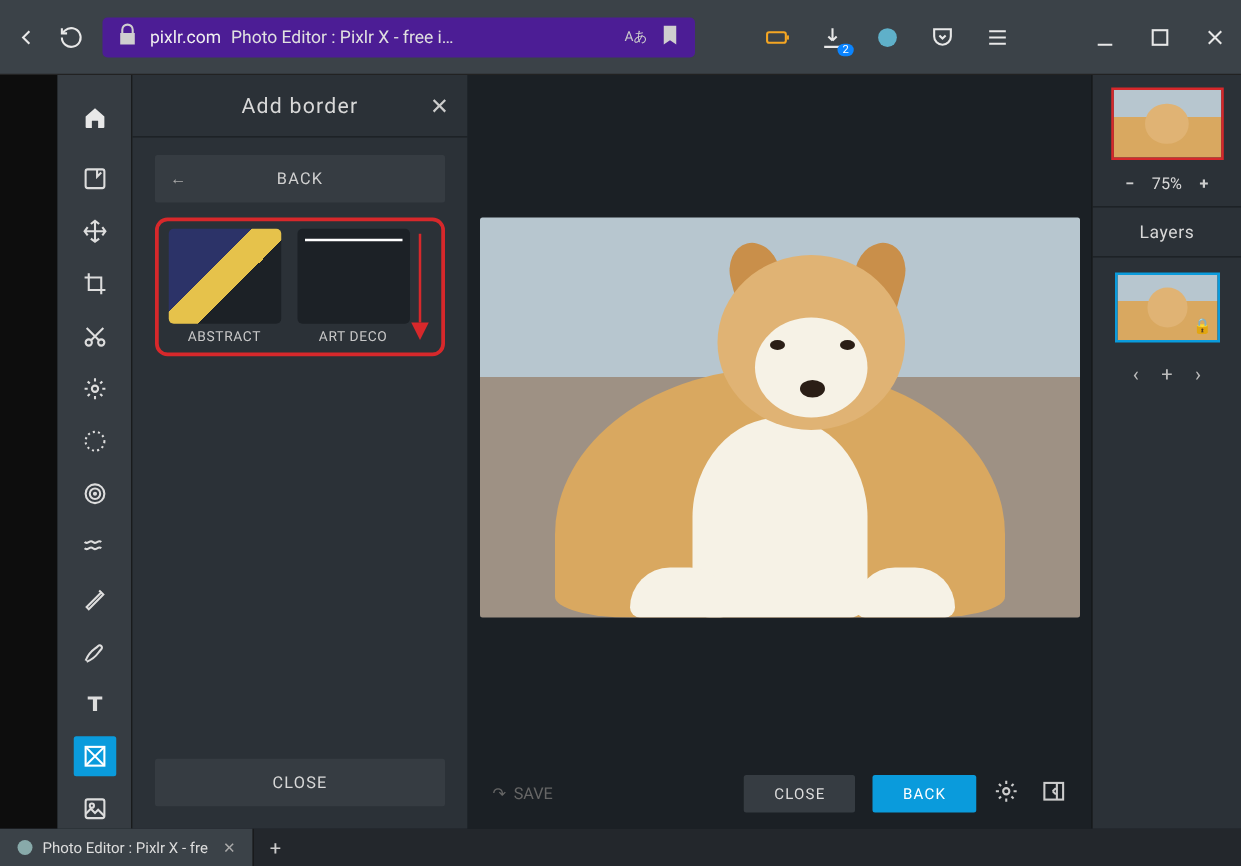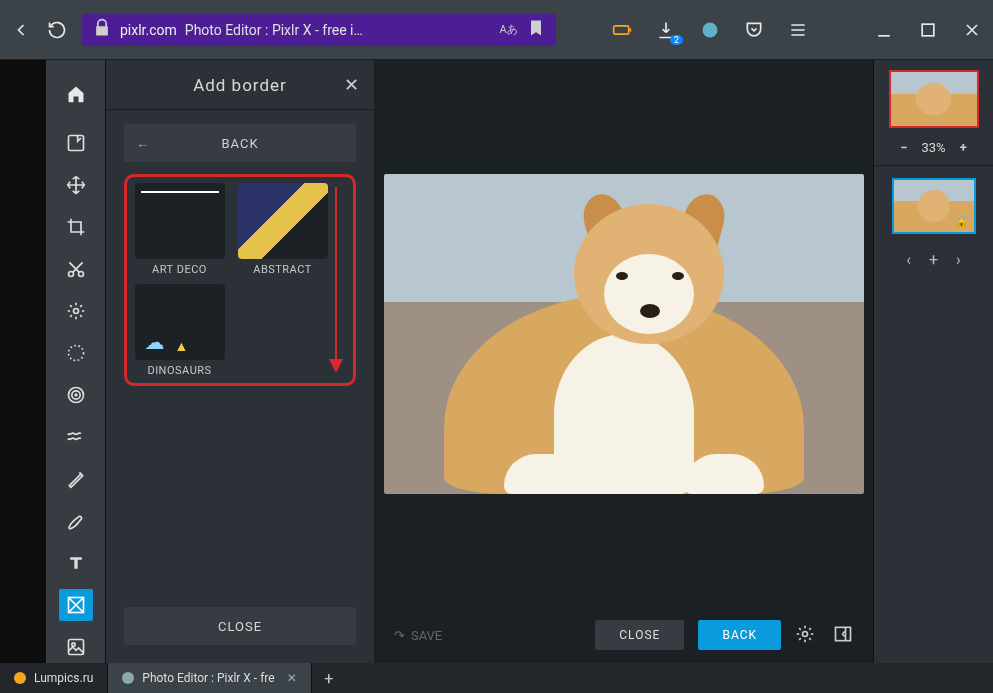--- a/index.html
+++ b/index.html
@@ -257,30 +257,26 @@
       <span class="panel-close">✕</span>
     </div>
     <div class="panel-body">
       <div class="back-btn">
         <span class="back-arrow">←</span>
         <span>BACK</span>
       </div>
       <div class="grid-wrap">
         <div class="thumbs">
           <div class="thumb">
-            <div class="thumb-img deco-artdeco"></div>
-            <div class="thumb-label">ART DECO</div>
-          </div>
-          <div class="thumb">
             <div class="thumb-img deco-abstract"></div>
             <div class="thumb-label">ABSTRACT</div>
           </div>
           <div class="thumb">
-            <div class="thumb-img deco-dino"></div>
-            <div class="thumb-label">DINOSAURS</div>
+            <div class="thumb-img deco-artdeco"></div>
+            <div class="thumb-label">ART DECO</div>
           </div>
         </div>
         <div class="arrow-down">
           <div class="arrow-line"></div>
             <div class="arrow-head"></div>
         </div>
       </div>
     </div>
     <div class="panel-foot">
       <div class="close-btn">
@@ -323,38 +319,35 @@
               <path d="M15 4v16M11 12l3-3M11 12l3 3"></path>
             </svg></span>
       </div>
     </div>
   </div>
 
   <div class="right-panel">
     <div class="rp-nav-thumb"></div>
     <div class="zoom">
       <span class="pm">−</span>
-      <span>33%</span>
+      <span>75%</span>
       <span class="pm">+</span>
     </div>
+    <div class="rp-layers-head">Layers</div>
     <div class="layer-thumb">
       <span class="lock">🔒</span>
     </div>
     <div class="layer-ctrls">
       <span>‹</span>
       <span>+</span>
       <span>›</span>
     </div>
   </div>
 </div>
 
 <div class="tab-bar">
-  <div class="tab">
-    <span class="fav orange"></span>
-    <span>Lumpics.ru</span>
-  </div>
   <div class="tab active">
     <span class="fav gray"></span>
     <span>Photo Editor : Pixlr X - fre</span>
     <span class="x">✕</span>
   </div>
   <div class="tab-add">+</div>
 </div>
 
 </body></html>

